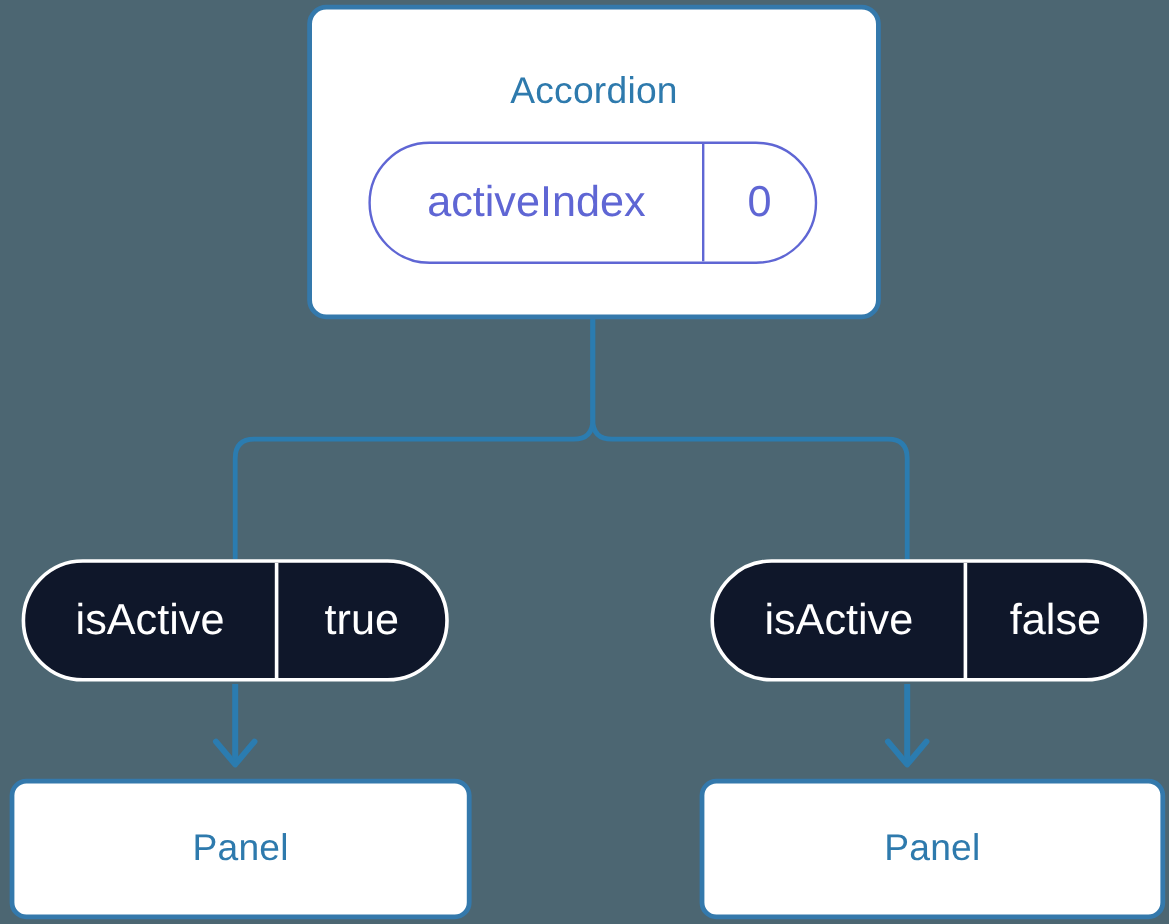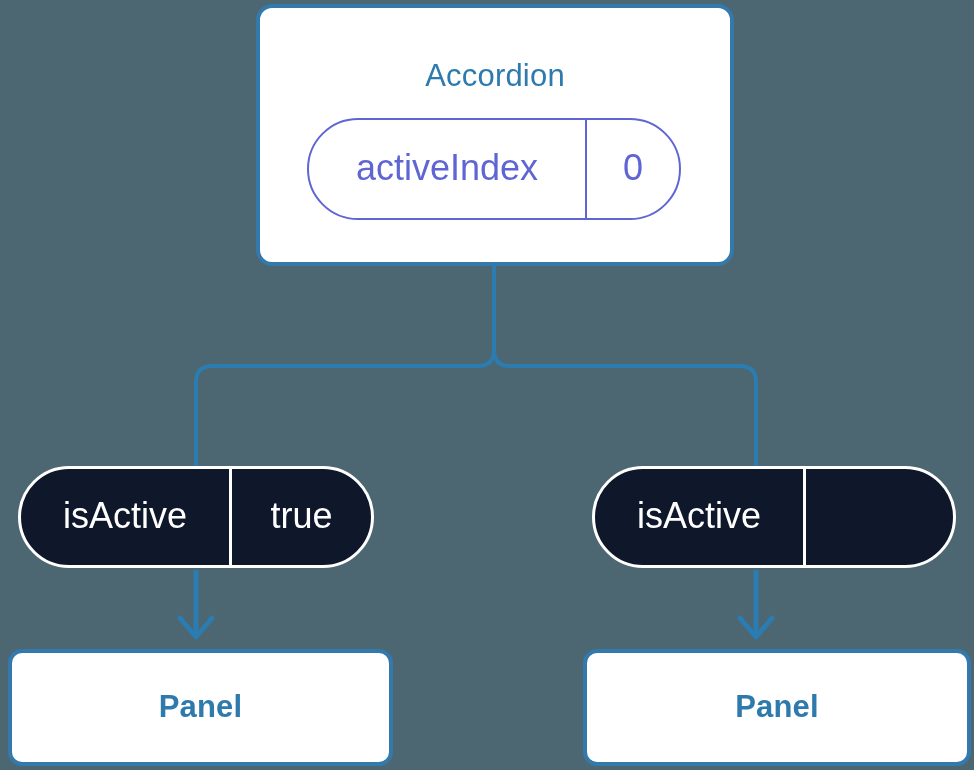--- a/index.html
+++ b/index.html
@@ -131,21 +131,20 @@
 
   
   .panel-box {
     position: absolute;
     top: 649px;
     height: 117px;
     width: 385px;
   }
   .panel-box .node-title {
     margin-top: 38px;
-    font-weight: bold;
   }
   #panel-left  { left: 8px; }
   #panel-right { left: 583px; width: 388px; }
 </style>
 </head>
 <body>
 
 <div id="stage">
 
   <svg id="connectors" viewBox="0 0 974 770" width="974" height="770" xmlns="http://www.w3.org/2000/svg">
@@ -173,19 +172,20 @@
     <div class="pill-key">isActive</div>
     <div class="pill-val">true</div>
   </div>
 
   <div id="panel-left" class="node-box panel-box">
     <div class="node-title">Panel</div>
   </div>
 
   <div id="pill-right" class="pill pill-filled">
     <div class="pill-key">isActive</div>
+    <div class="pill-val">false</div>
   </div>
 
   <div id="panel-right" class="node-box panel-box">
     <div class="node-title">Panel</div>
   </div>
 
 </div>
 
 </body></html>

